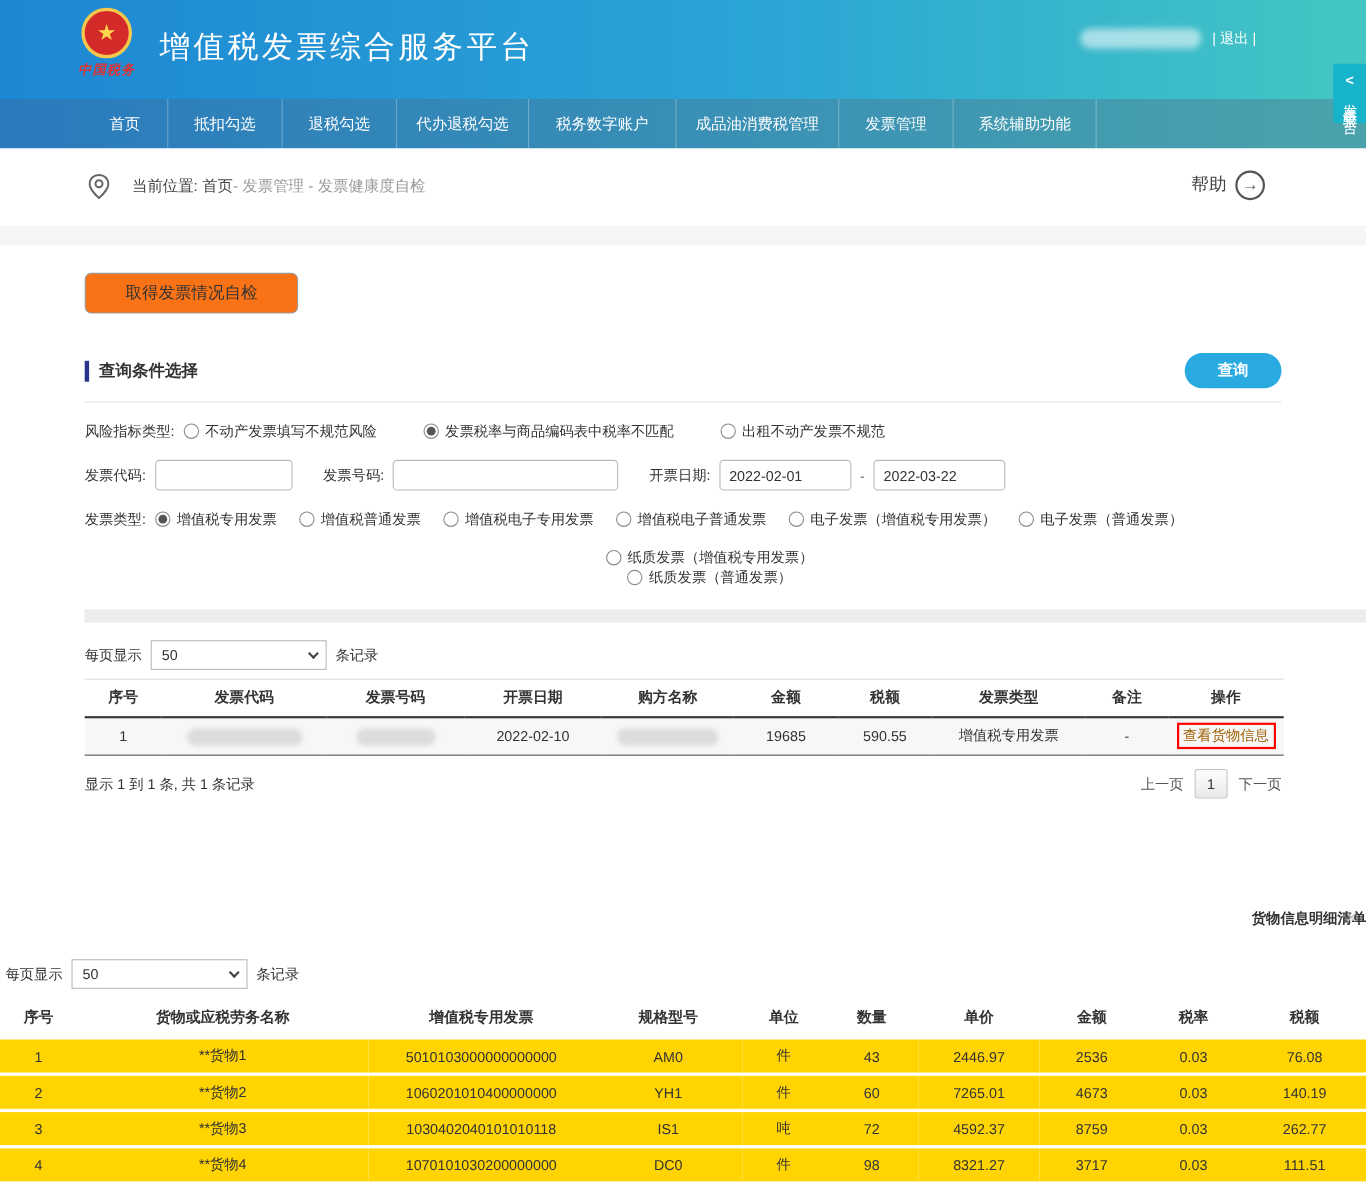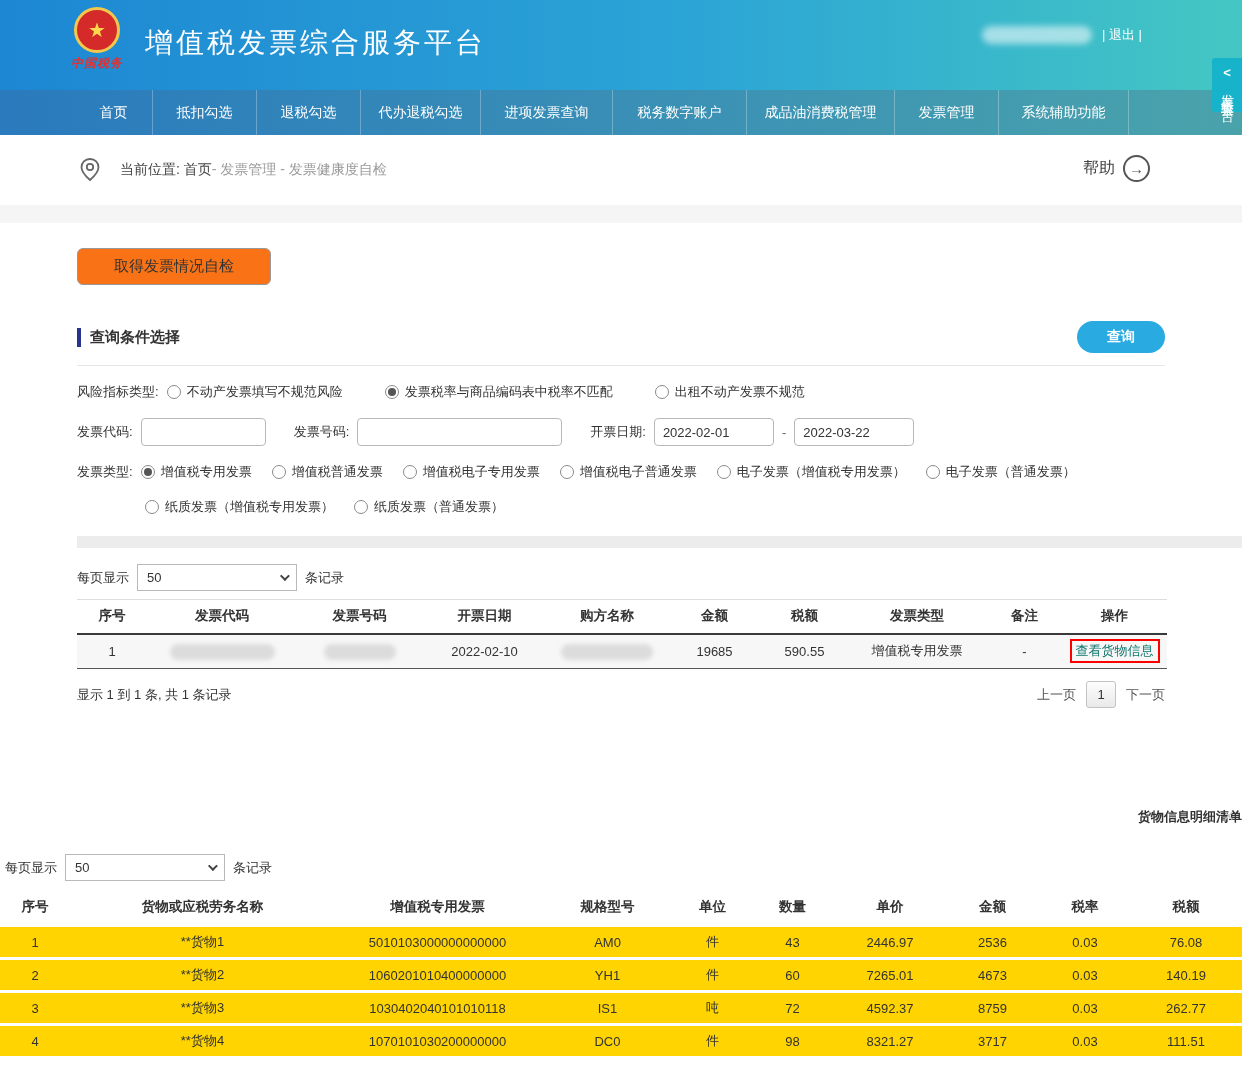--- a/index.html
+++ b/index.html
@@ -71,39 +71,39 @@
     border-radius:50%; background:#555; }
   .opt { display:flex; align-items:center; cursor:pointer; white-space:nowrap; }
   .gap-lg > .opt { margin-right:42px; }
   .gap-sm > .opt { margin-right:20px; }
   .txt-input { height:28px; border:1px solid #b9b9b9; border-radius:4px; padding:12px 8px;
     font-size:13px; color:#333; font-family:inherit; }
   .in-code { width:125px; margin-right:28px; }
   .in-num { width:205px; margin-right:28px; }
   .in-date { width:120px; text-align:left; }
   .date-sep { margin:0 8px; color:#666; }
-  .row2-indent { margin-left:68px; }
+  .row2-indent { margin-left:68px;flex-direction:column; }
 
   .divider-bar { height:12px; background:#ececec; margin:20px -77px 0 0; }
 
   .page-size-row { margin-top:16px; display:flex; align-items:center; font-size:13px; }
   .select-box { width:160px; height:27px; border:1px solid #b9b9b9; background:#fff; margin:0 8px;
     display:flex; align-items:center; justify-content:space-between; padding:12px 9px; cursor:pointer; }
   .select-box .chevron { width:7px; height:7px; border-right:2px solid #444; border-bottom:2px solid #444;
     transform:rotate(45deg) translateY(-2px); }
 
   table { border-collapse:collapse; table-layout:fixed; }
   .res-table { width:100%; margin-top:8px; }
   .res-table th { font-size:13.5px; font-weight:bold; color:#333; height:34px; text-align:center;
     border-top:1px solid #ddd; border-bottom:2px solid #3a3a3a; }
   .res-table td { font-size:13px; color:#333; height:35px; text-align:center;
     background:#f7f7f7; border-bottom:1px solid #555; }
   .cell-blur { display:inline-block; height:16px; border-radius:8px; background:#dcdcdc; filter:blur(2px); vertical-align:middle; }
   .bw1{width:105px}.bw2{width:72px}.bw3{width:92px}
-  .action-link { display:inline-block; color:#0f766e; border:2px solid #ff0000; padding:1px 4px; cursor:pointer; }
+  .action-link { display:inline-block; color:#a16207; border:2px solid #ff0000; padding:1px 4px; cursor:pointer; }
 
   .table-foot { margin-top:12px; display:flex; justify-content:space-between; align-items:center; font-size:13px; color:#333; }
   .pager { display:flex; align-items:center; gap:10px; }
   .pager-btn { color:#555; font-size:13px; cursor:pointer; }
   .pager-page { width:30px; height:27px; border:1px solid #c3c3c3; border-radius:3px;
     background:linear-gradient(#fdfdfd,#e9e9e9); display:flex; align-items:center; justify-content:center;
     font-size:13px; color:#333; cursor:pointer; }
 
   
   .modal { margin-top:100px; position:relative; width:1242px; }
@@ -132,21 +132,20 @@
     <span class="logout">|  退出  |</span>
   </div>
 </div>
 
 <div class="nav">
   <div class="nav-spacer"></div>
   <div class="nav-item w1">首页</div>
   <div class="nav-item w2">抵扣勾选</div>
   <div class="nav-item w3">退税勾选</div>
   <div class="nav-item w4">代办退税勾选</div>
-  <div class="nav-item w5">进项发票查询</div>
   <div class="nav-item w6">税务数字账户</div>
   <div class="nav-item w7">成品油消费税管理</div>
   <div class="nav-item w8">发票管理</div>
   <div class="nav-item w9">系统辅助功能</div>
 </div>
 
 <div class="side-tab">
   <div class="chev">&lt;</div>
   <div class="vlabel">发票查验平台</div>
 </div>

